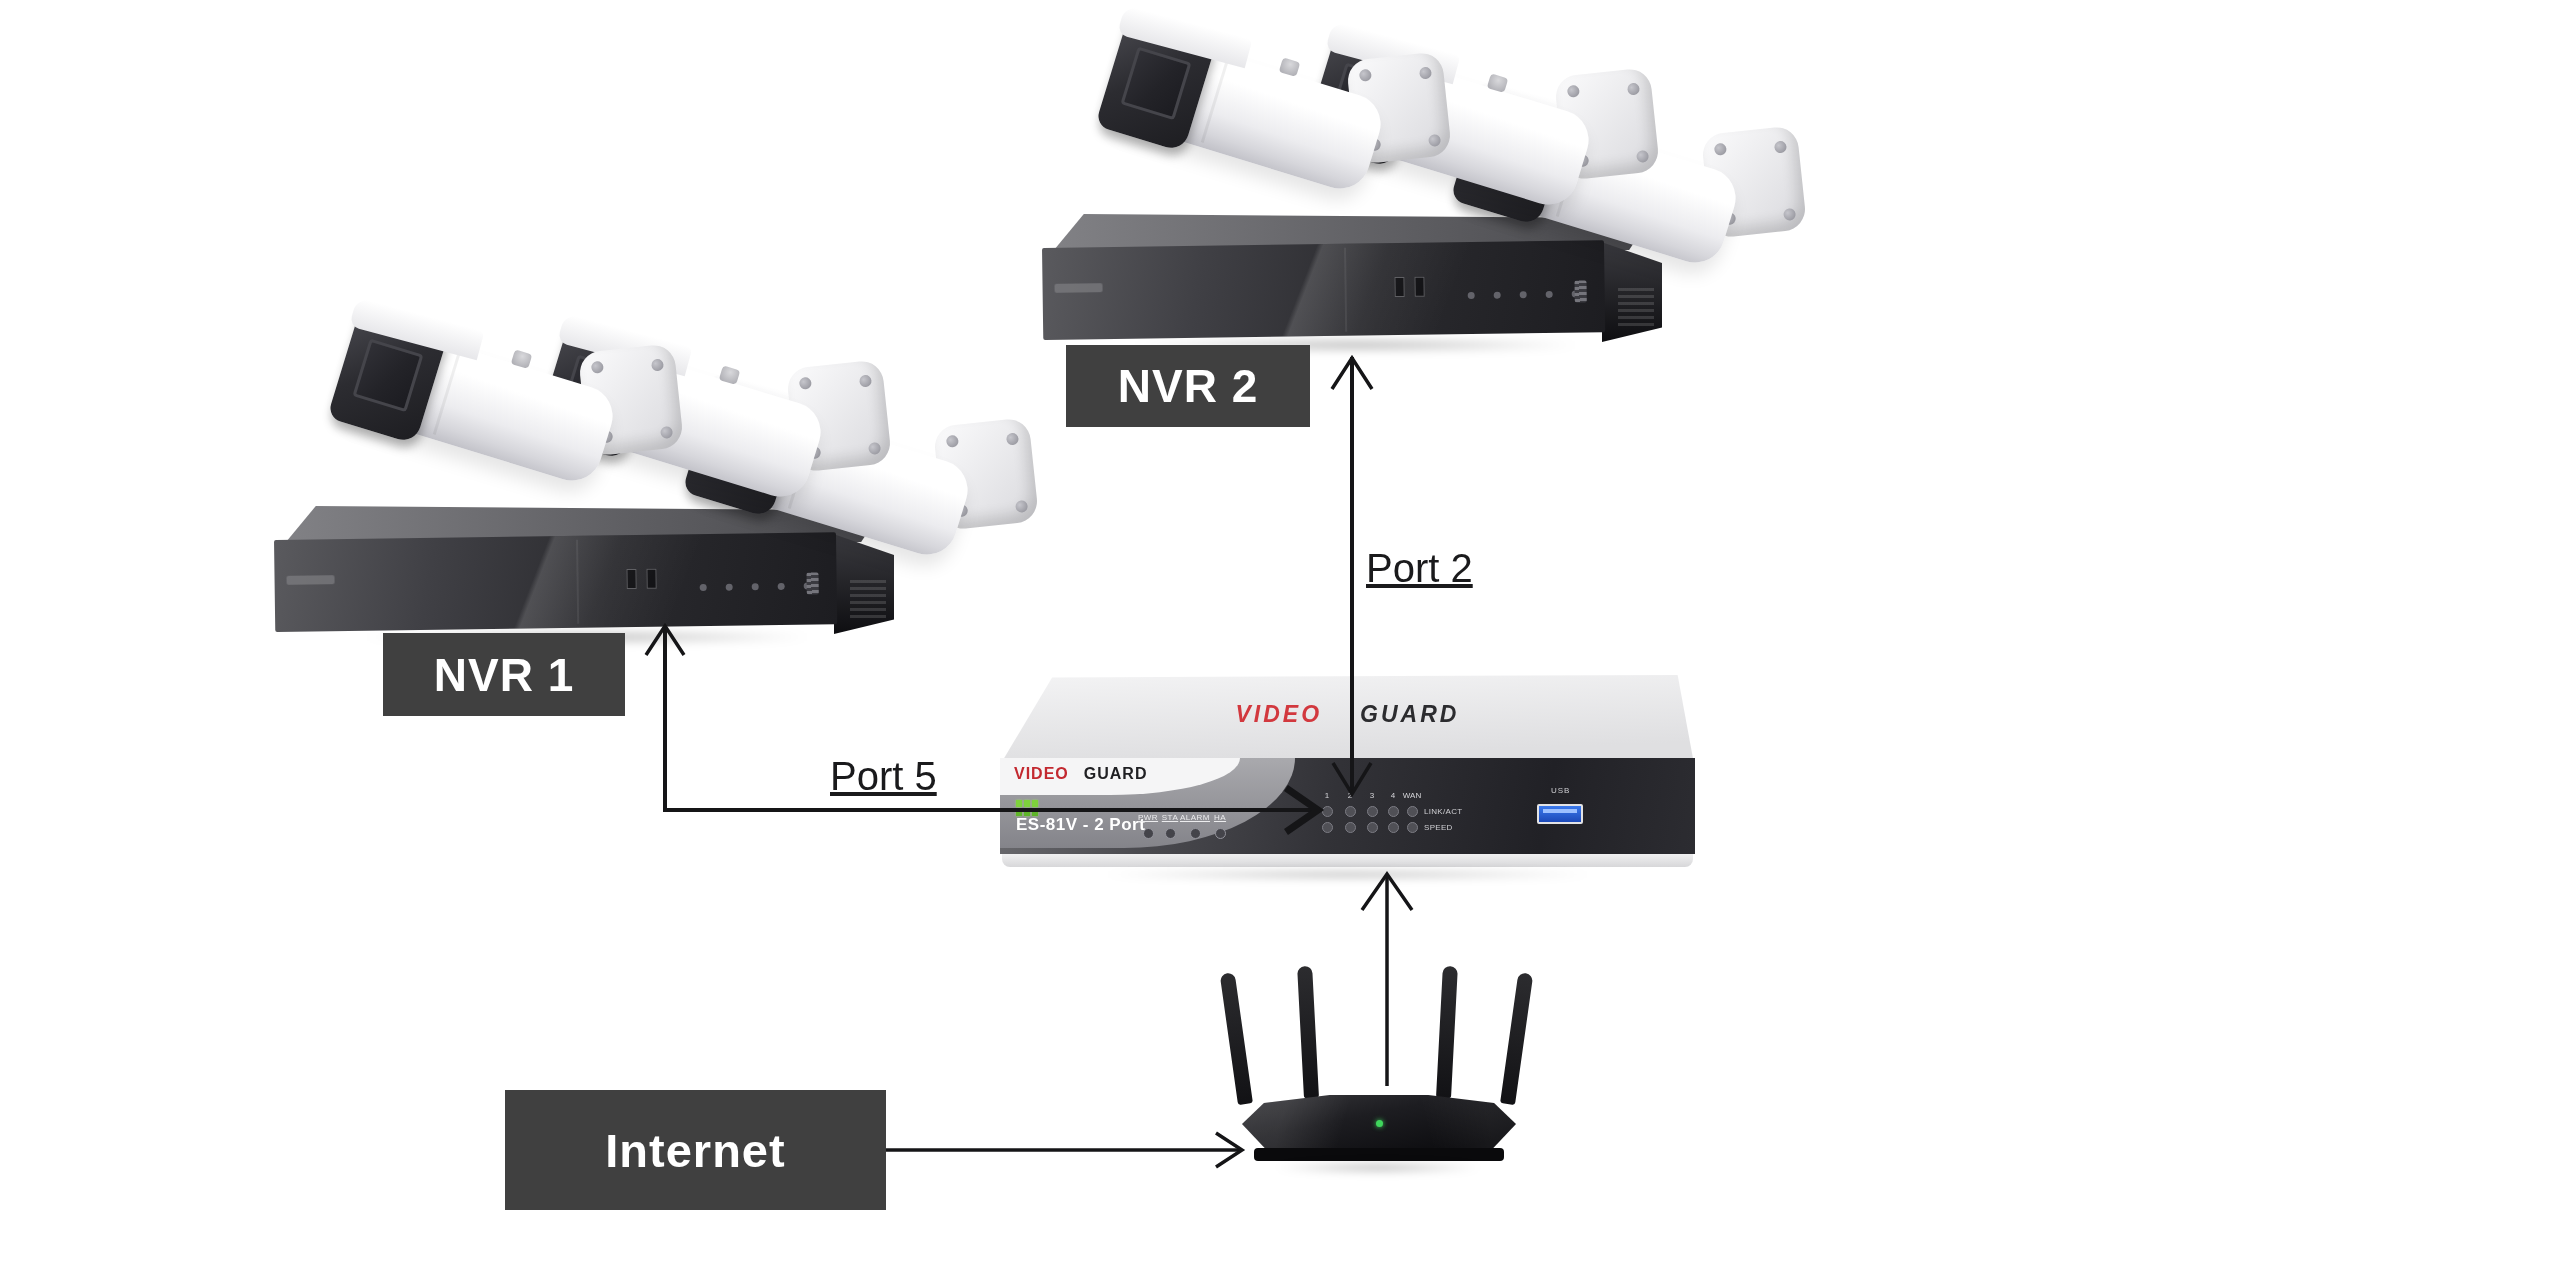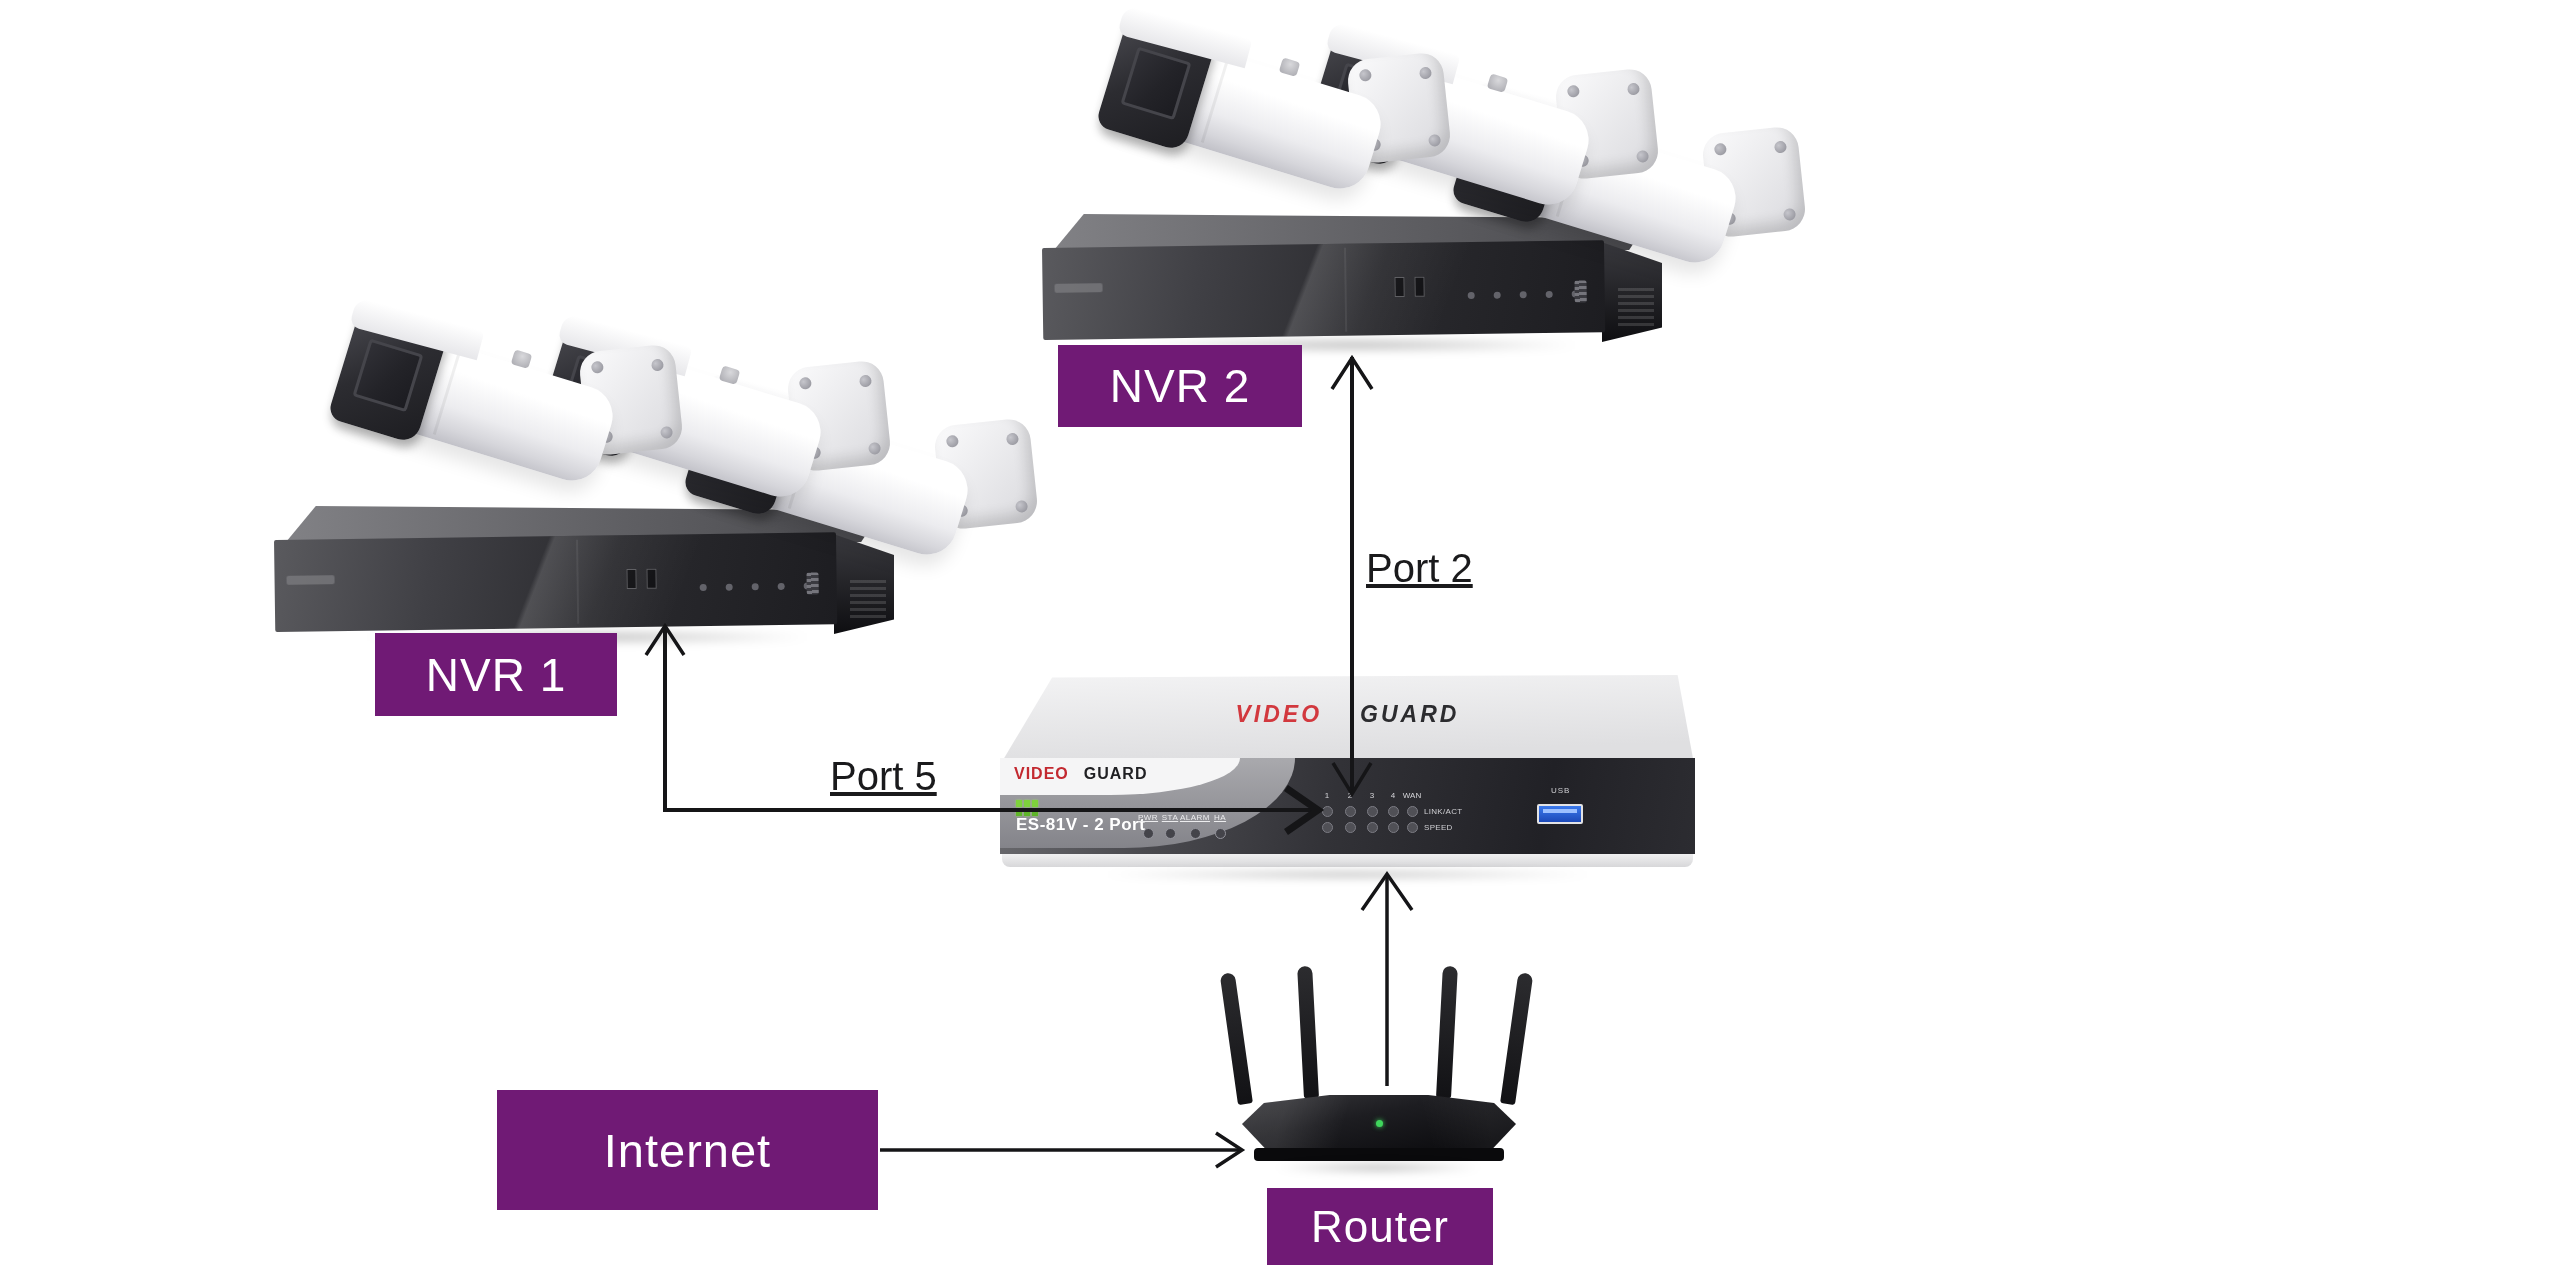--- a/index.html
+++ b/index.html
@@ -1,22 +1,22 @@
 <!DOCTYPE html>
 <html><head>
 <meta charset="utf-8">
 <style>
   * { margin:0; padding:0; box-sizing:border-box; }
   html,body { background:#ffffff; }
   body { font-family:"Liberation Sans","DejaVu Sans",sans-serif; }
   .stage { position:relative; width:2560px; height:1280px; background:#ffffff; overflow:hidden; }
 
   
-  .tag { position:absolute; background:#701a75; color:#ffffff; font-weight:400;
-         display:flex; align-items:center; justify-content:center; letter-spacing:1px; z-index:60; }
+  .tag { position:absolute; background:#404040; color:#ffffff; font-weight:700;
+         display:flex; align-items:center; justify-content:center; letter-spacing:1px; z-index:60;margin-left:8px; }
   .tag.nvr2 { left:1058px; top:345px; width:244px; height:82px; font-size:46px; }
   .tag.nvr1 { left:375px;  top:633px; width:242px; height:83px; font-size:46px; }
   .tag.internet { left:497px; top:1090px; width:381px; height:120px; font-size:47px; }
   .tag.router { left:1267px; top:1188px; width:226px; height:77px; font-size:44px; }
 
   
   .portcap { position:absolute; color:#1a1a1c; font-size:40px; z-index:55;text-decoration:underline; }
   .portcap.p1 { left:830px; top:754px; }
   .portcap.p2 { left:1366px; top:546px; }
 
@@ -411,17 +411,16 @@
       <path d="M1362 910 L1387 874 L1412 910"></path>
 
       <path d="M880 1150 L1240 1150"></path>
       <path d="M1216 1133 L1242 1150 L1216 1167"></path>
     </g>
   </svg>
 
   <div class="tag nvr2">NVR 2</div>
   <div class="tag nvr1">NVR 1</div>
   <div class="tag internet">Internet</div>
-  <div class="tag router">Router</div>
   <div class="portcap p1">Port 5</div>
   <div class="portcap p2">Port 2</div>
 
 </div>
 
 </body></html>

